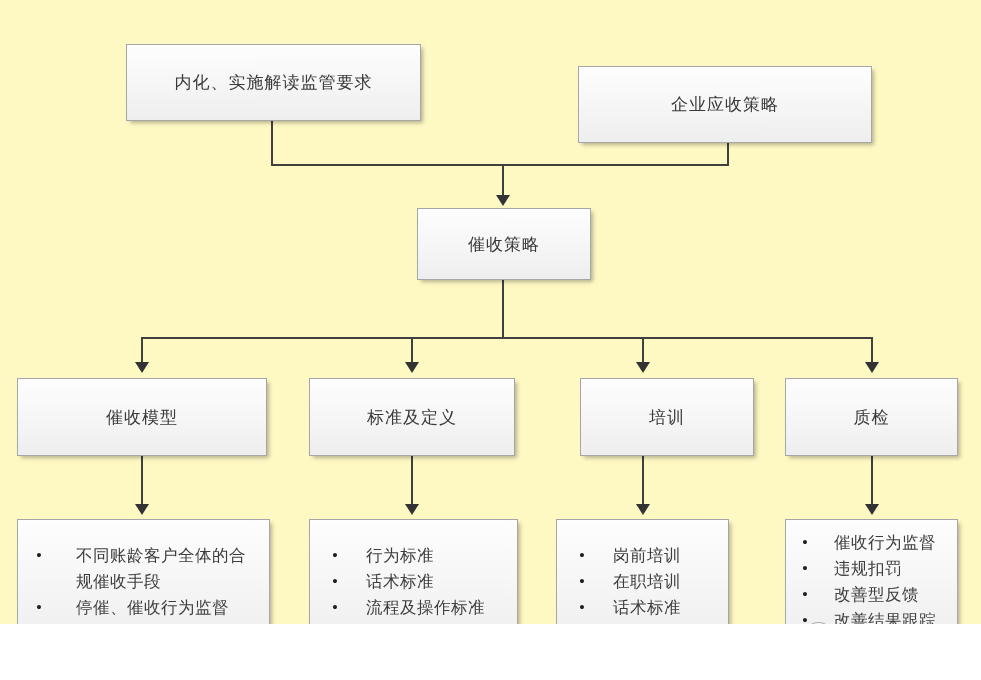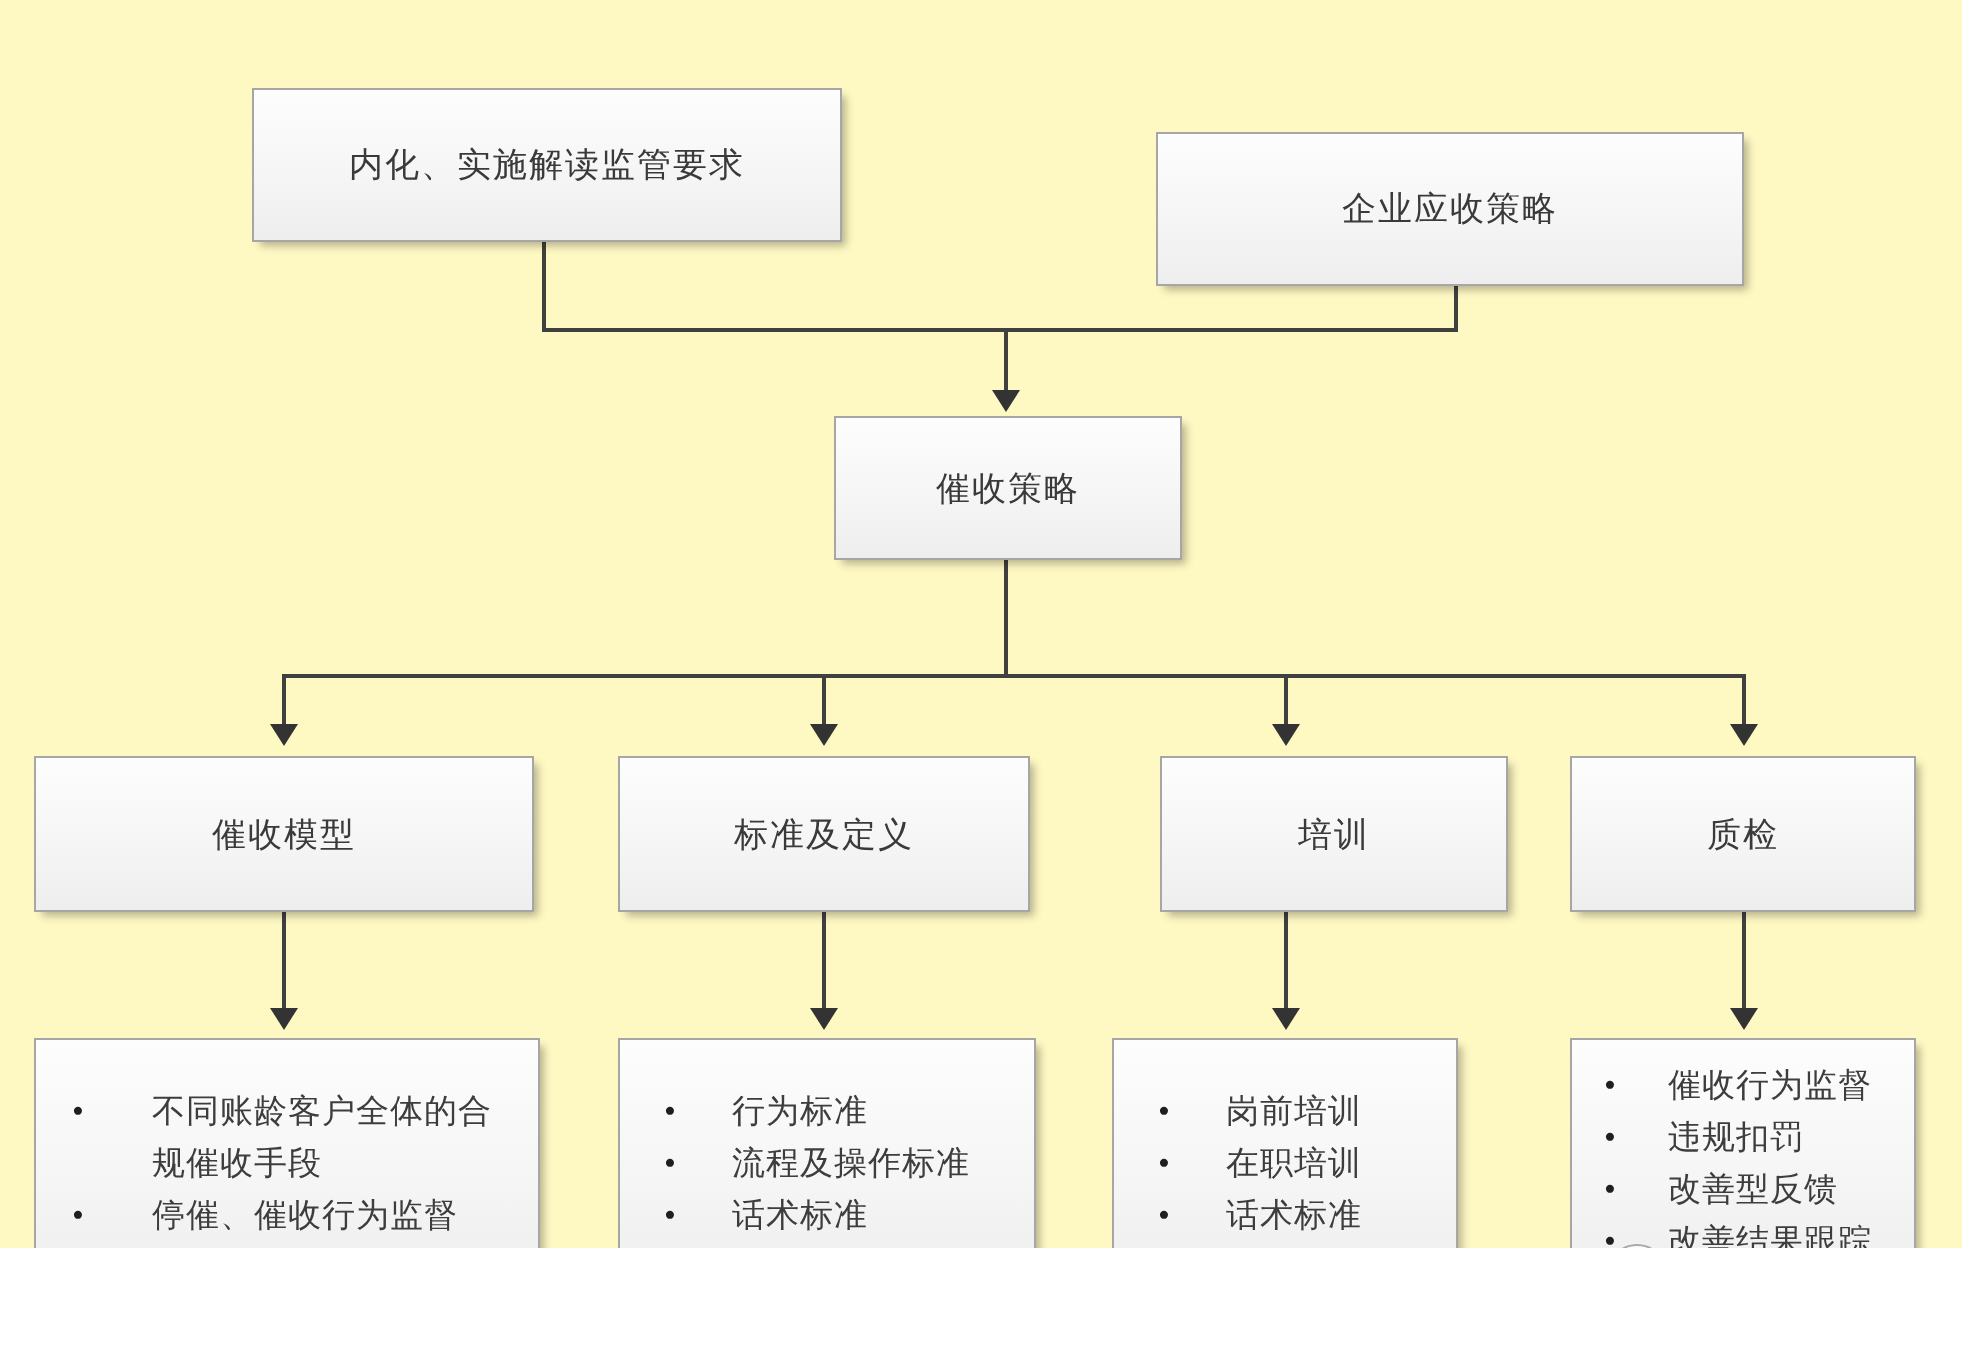--- a/index.html
+++ b/index.html
@@ -219,22 +219,22 @@
     <ul class="bullets">
       <li>不同账龄客户全体的合
 规催收手段</li>
       <li>停催、催收行为监督</li>
     </ul>
   </div>
 
   <div class="node listbox" style="left:309px; top:519px; width:209px; height:126px;">
     <ul class="bullets center">
       <li>行为标准</li>
+      <li>话术标准</li>
       <li>流程及操作标准</li>
-      <li>话术标准</li>
     </ul>
   </div>
 
   <div class="node listbox" style="left:556px; top:519px; width:173px; height:126px;">
     <ul class="bullets center">
       <li>岗前培训</li>
       <li>在职培训</li>
       <li>话术标准</li>
     </ul>
   </div>

